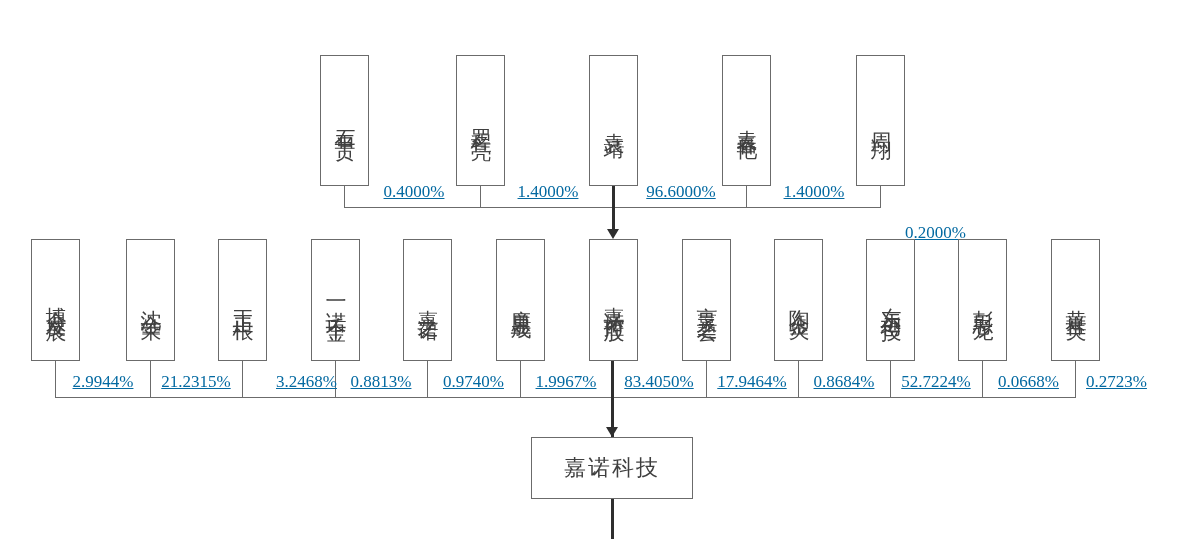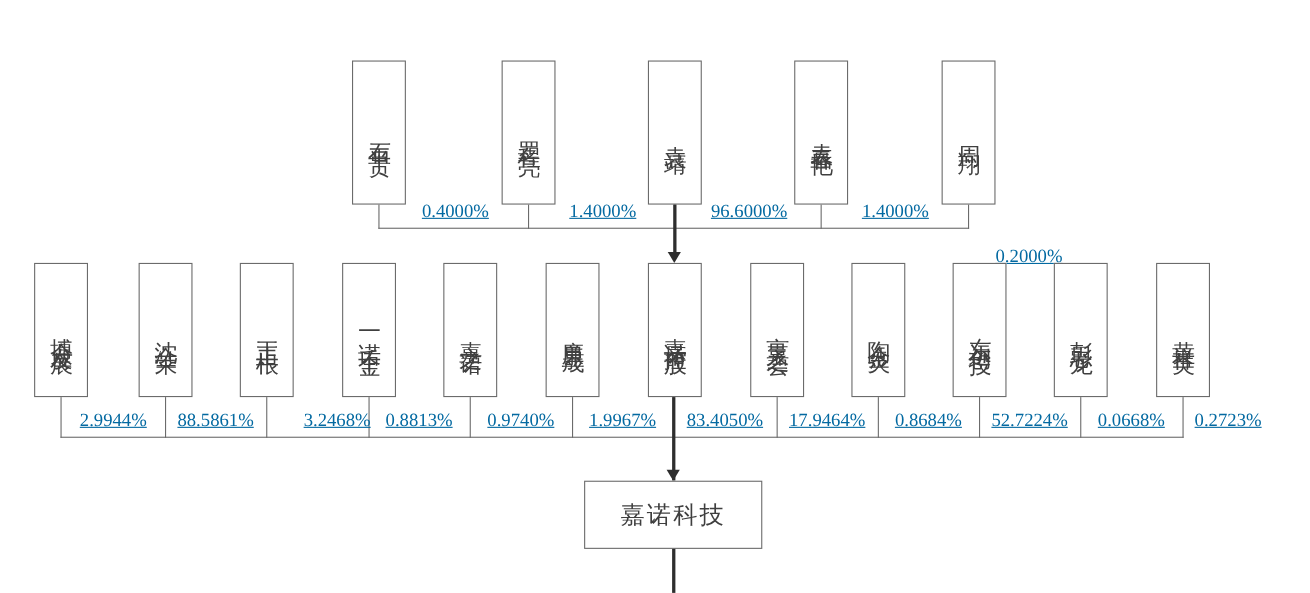--- a/index.html
+++ b/index.html
@@ -165,21 +165,21 @@
   <div class="vline" style="left:612px; top:361px; height:37px;"></div>
   <div class="vline" style="left:706px; top:361px; height:37px;"></div>
   <div class="vline" style="left:798px; top:361px; height:37px;"></div>
   <div class="vline" style="left:890px; top:361px; height:37px;"></div>
   <div class="vline" style="left:982px; top:361px; height:37px;"></div>
   <div class="vline" style="left:1075px; top:361px; height:37px;"></div>
 
   <div class="hline" style="left:55px; top:397px; width:1021px;"></div>
 
   <div class="pct" style="left:58px; top:373px; width:90px;">2.9944%</div>
-  <div class="pct" style="left:152px; top:373px; width:88px;">88.5861%</div>
+  <div class="pct" style="left:152px; top:373px; width:88px;">21.2315%</div>
   <div class="pct" style="left:244px; top:373px; width:89px;margin-left:18px;">3.2468%</div>
   <div class="pct" style="left:337px; top:373px; width:88px;">0.8813%</div>
   <div class="pct" style="left:429px; top:373px; width:89px;">0.9740%</div>
   <div class="pct" style="left:522px; top:373px; width:88px;">1.9967%</div>
   <div class="pct" style="left:614px; top:373px; width:90px;">83.4050%</div>
   <div class="pct" style="left:708px; top:373px; width:88px;">17.9464%</div>
   <div class="pct" style="left:800px; top:373px; width:88px;">0.8684%</div>
   <div class="pct" style="left:892px; top:373px; width:88px;">52.7224%</div>
   <div class="pct" style="left:984px; top:373px; width:89px;">0.0668%</div>
   <div class="pct" style="left:1086px; top:373px; width:100px; text-align:left;">0.2723%</div>

